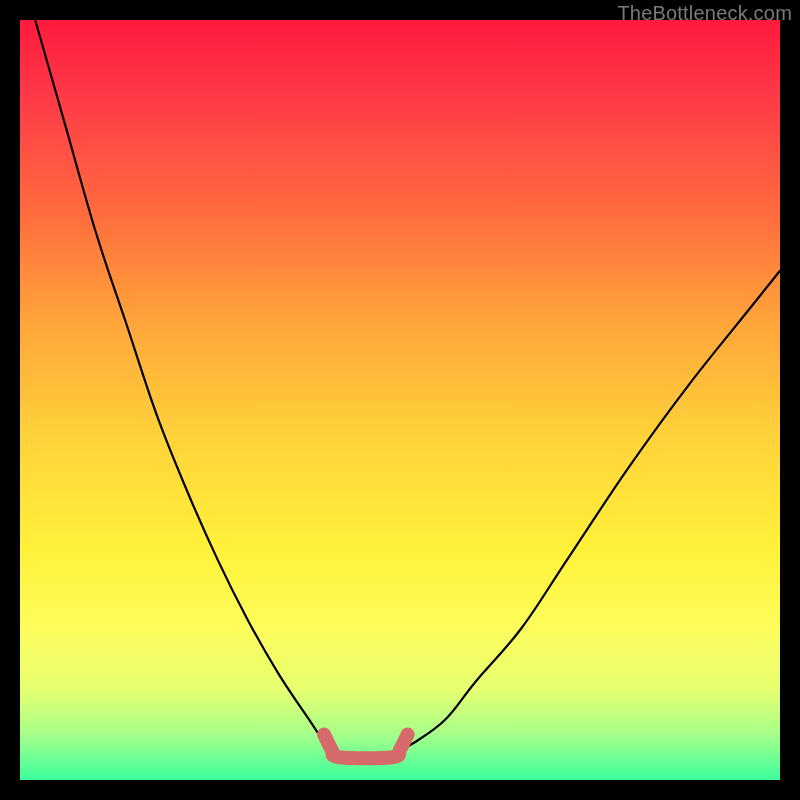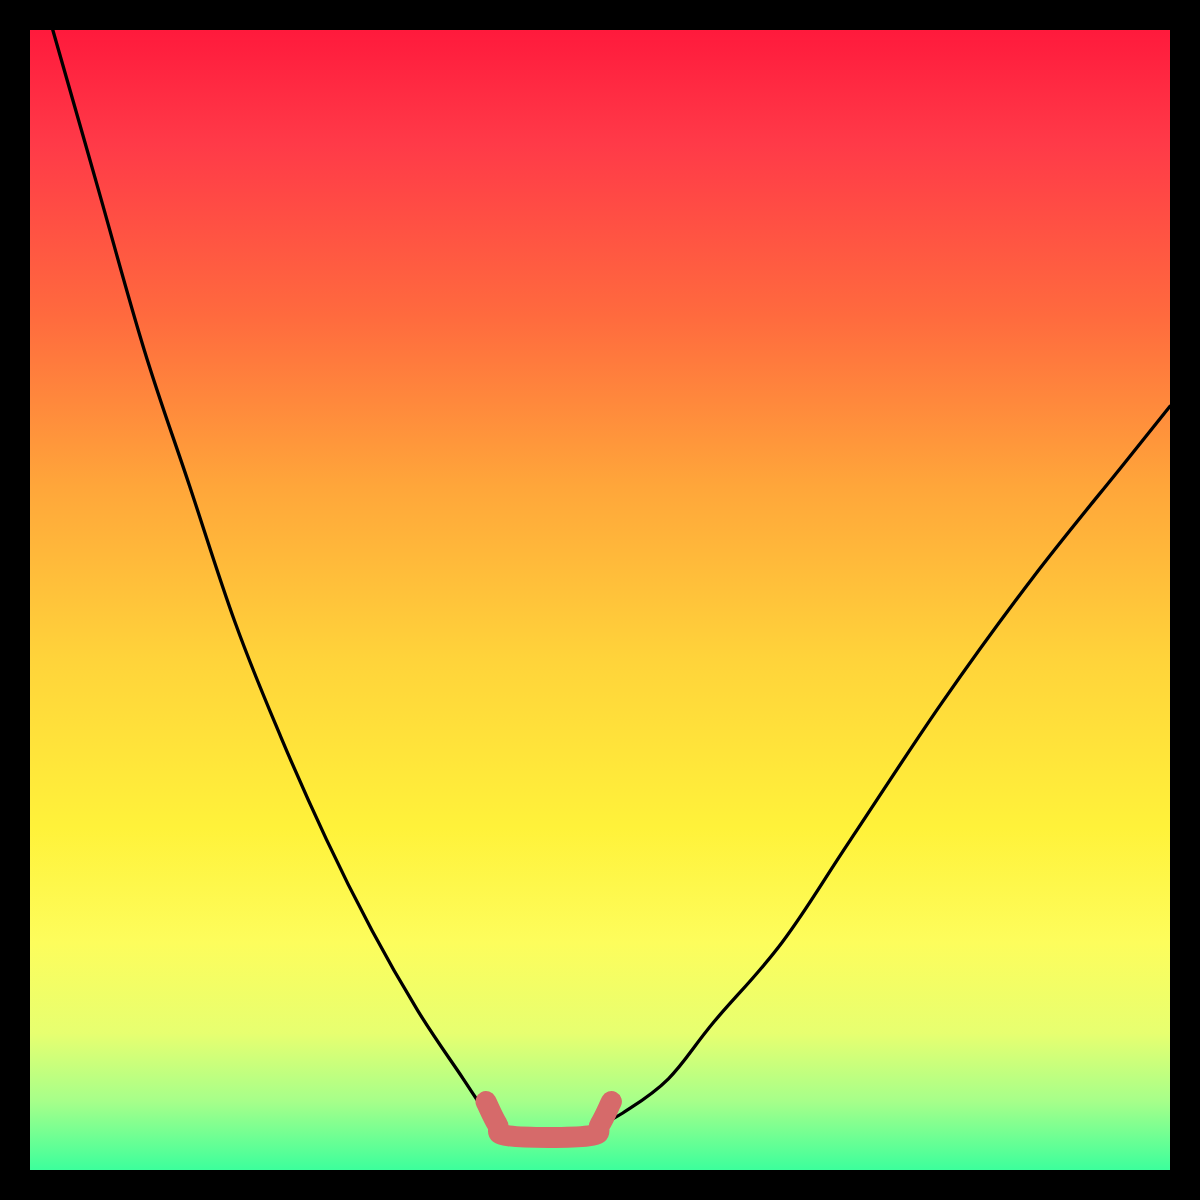--- a/index.html
+++ b/index.html
@@ -67,20 +67,21 @@
     stroke: #d66a6a;
     stroke-width: 14;
     stroke-linecap: round;
     stroke-linejoin: round;
   }
 </style>
 </head>
 <body>
 
 <div class="frame">
+  <div class="watermark">TheBottleneck.com</div>
 
   <div class="plot-area">
     <svg class="overlay" viewBox="0 0 760 760" preserveAspectRatio="none">
       <path id="path-left" class="curve" d="M 15.200000000000001 0 C 20.7 19.2, 34.7 68.1, 45.6 106.4 C 56.5 144.7, 65.1 177.2, 76.0 212.8 C 86.9 248.4, 95.5 271.2, 106.4 304.0 C 117.3 336.8, 125.9 365.1, 136.8 395.2 C 147.7 425.3, 156.3 445.2, 167.2 471.2 C 178.1 497.2, 186.7 516.3, 197.6 539.6 C 208.5 562.9, 217.1 579.9, 228.0 600.4 C 238.9 620.9, 247.5 635.8, 258.4 653.6 C 269.3 671.4, 280.6 686.9, 288.8 699.2 C 297.0 711.5, 299.9 716.5, 304.0 722.0 C 308.1 727.5, 310.2 728.2, 311.6 729.6"></path>
       <path id="path-right" class="curve" d="M 380 729.6 C 382.7 728.2, 387.0 727.5, 395.2 722.0 C 403.4 716.5, 414.7 710.1, 425.6 699.2 C 436.5 688.3, 442.3 677.6, 456.0 661.2 C 469.7 644.8, 485.2 629.9, 501.6 608.0 C 518.0 586.1, 528.0 568.3, 547.2 539.6 C 566.4 510.9, 586.1 479.9, 608.0 448.4 C 629.9 416.9, 646.9 393.5, 668.8 364.8 C 690.7 336.1, 713.2 309.3, 729.6 288.8 C 746.0 268.3, 754.5 257.6, 760.0 250.8"></path>
       <path id="path-trough" class="trough" d="M 304 714.4 C 305.4 717.1, 308.9 725.5, 311.6 729.6 C 314.3 733.7, 308.3 735.8, 319.2 737.2 C 330.1 738.6, 361.5 738.6, 372.4 737.2 C 383.3 735.8, 377.3 733.7, 380.0 729.6 C 382.7 725.5, 386.2 717.1, 387.6 714.4"></path>
     </svg>
   </div>
 </div>
 

